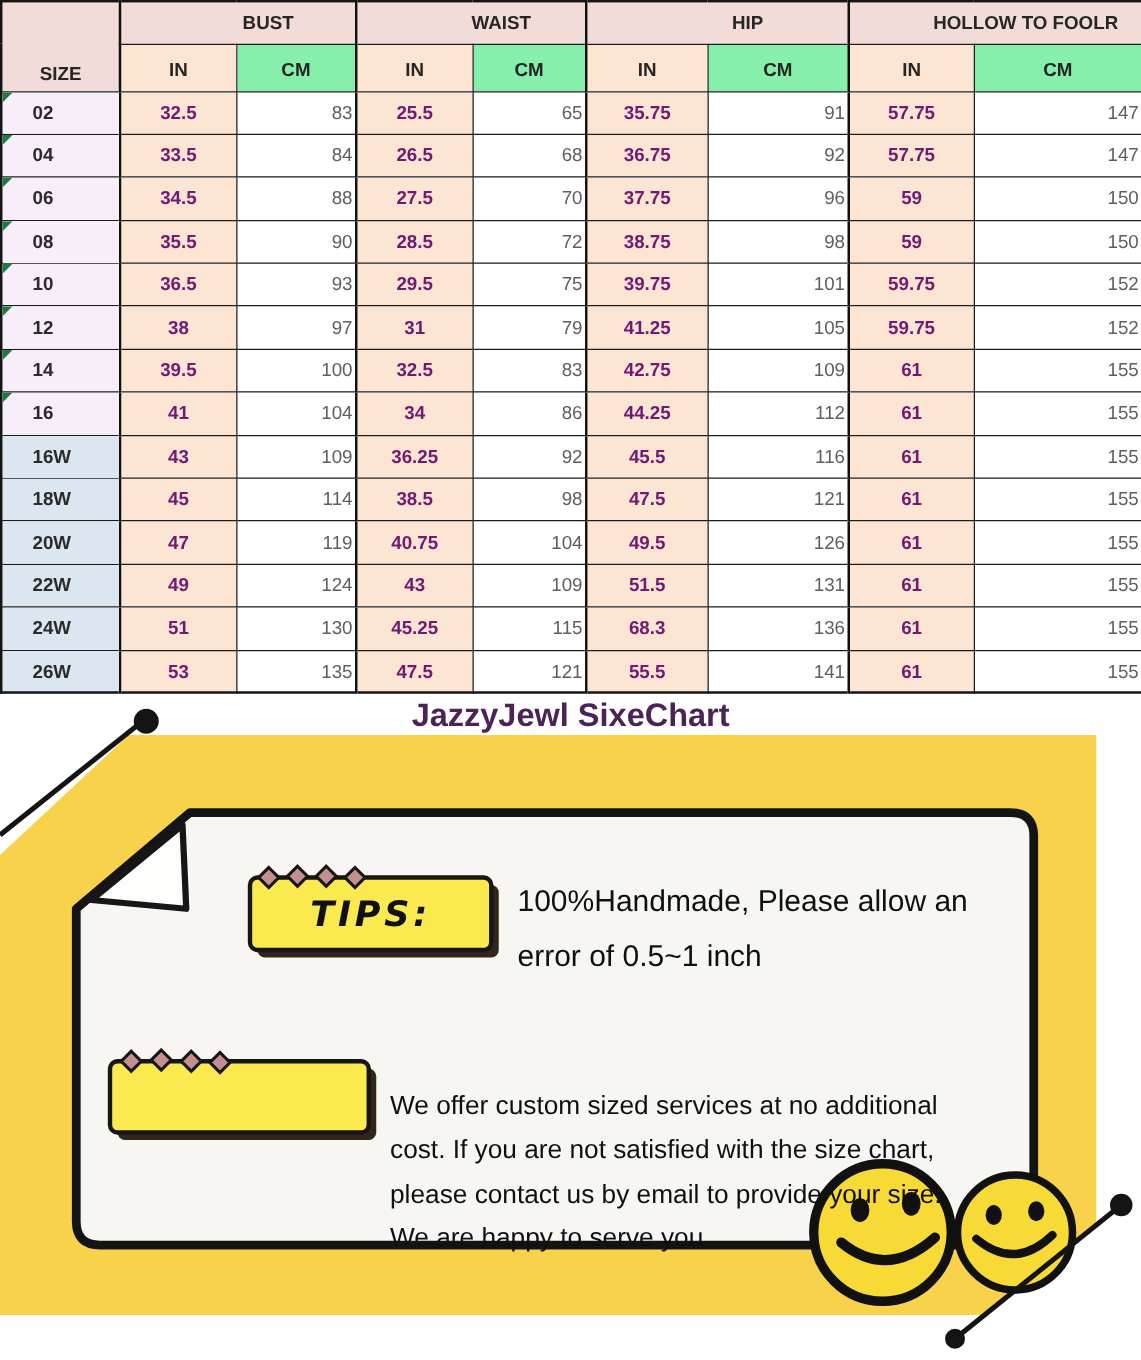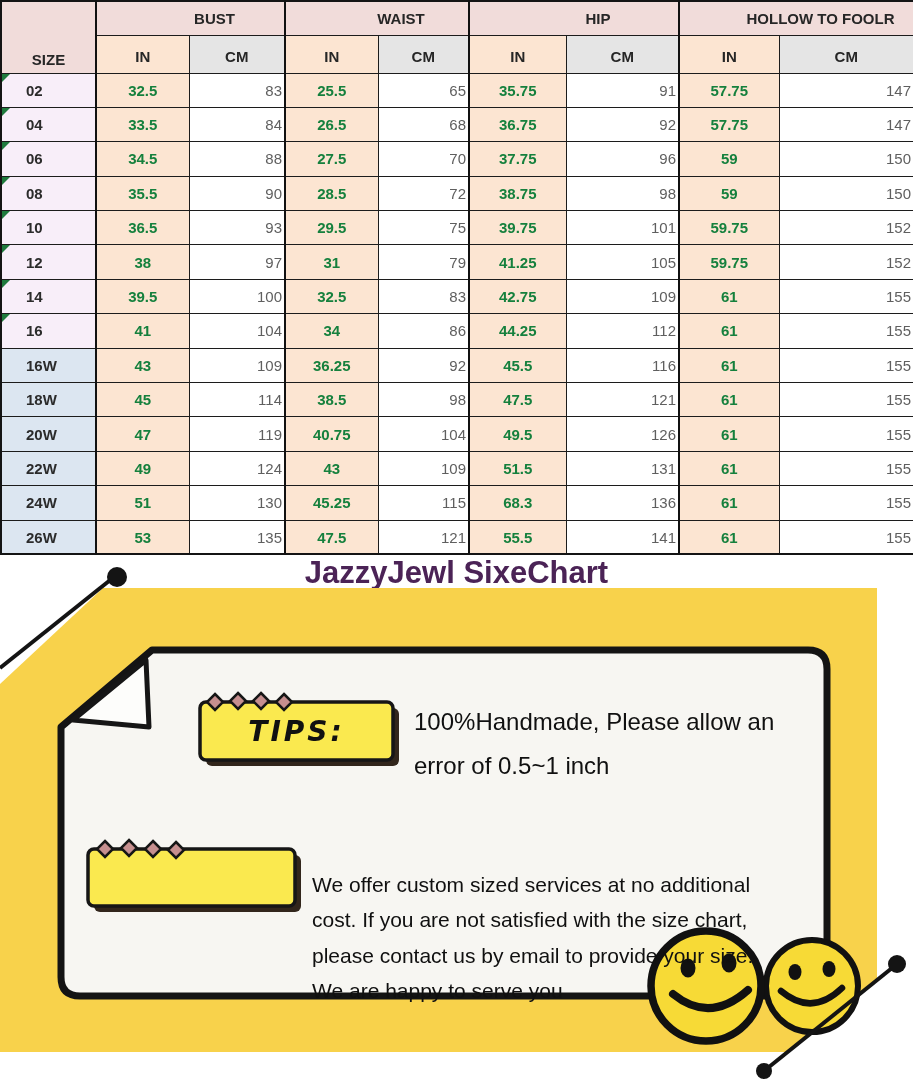--- a/index.html
+++ b/index.html
@@ -9,33 +9,33 @@
   
   table.size-table{position:absolute;left:0;top:0;width:913px;border-collapse:collapse;
                    table-layout:fixed;border:2px solid #141414;}
   .size-table th,.size-table td{border:1px solid #1c1c1c;padding:0;font-size:15px;overflow:hidden;white-space:nowrap;}
   .size-table thead tr.r1{height:34px;}
   .size-table thead tr.r2{height:38px;}
   .size-table tbody tr{height:34.4px;}
   th.size-head{background:#F1DCDA;vertical-align:bottom;padding-bottom:5px;font-weight:600;color:#262626;border-right:2.5px solid #111;}
   th.grp{background:#F1DCDA;font-weight:600;color:#262626;padding-left:48px;}
   th.in-head{background:#FCE5D2;font-weight:600;color:#262626;vertical-align:bottom;padding-bottom:8px;}
-  th.cm-head{background:#e5e5e5;font-weight:600;color:#262626;vertical-align:bottom;padding-bottom:8px;}
+  th.cm-head{background:#86efac;font-weight:600;color:#262626;vertical-align:bottom;padding-bottom:8px;}
   .grp-start{border-left:2.5px solid #111 !important;}
   td.c-size{position:relative;text-align:left;padding-left:24px;font-weight:600;color:#2b2b2b;border-right:2.5px solid #111;}
   tr.std td.c-size{background:#F8EEF9;}
   tr.plus td.c-size{background:#DCE6F1;}
-  td.c-in{background:#FCE5D2;text-align:center;font-weight:700;color:#15803d;}
+  td.c-in{background:#FCE5D2;text-align:center;font-weight:700;color:#701a75;}
   td.c-cm{background:#fff;text-align:right;padding-right:2px;font-weight:400;color:#5f5f5f;margin-left:25px;}
   .tri{position:absolute;top:0;left:0;width:0;height:0;
        border-top:8px solid #1F7A3D;border-right:8px solid transparent;}
 
   
   .title{position:absolute;left:0;top:555px;width:913px;height:35px;line-height:35px;
-         text-align:center;font-size:31px;font-weight:600;color:#4B2356;}
+         text-align:center;font-size:26px;font-weight:600;color:#4B2356;}
 
   
   svg.decor{position:absolute;left:0;top:0;width:913px;height:1088px;}
 
   .tips-label{position:absolute;left:200px;top:702px;width:193px;height:58px;
               display:flex;align-items:center;justify-content:center;
               font-weight:bold;font-style:italic;font-size:28px;letter-spacing:3px;color:#111;
               font-family:"DejaVu Sans", sans-serif;}
   .tips-text{position:absolute;left:414px;top:700px;width:420px;
              font-size:24px;line-height:44px;color:#101010;}

